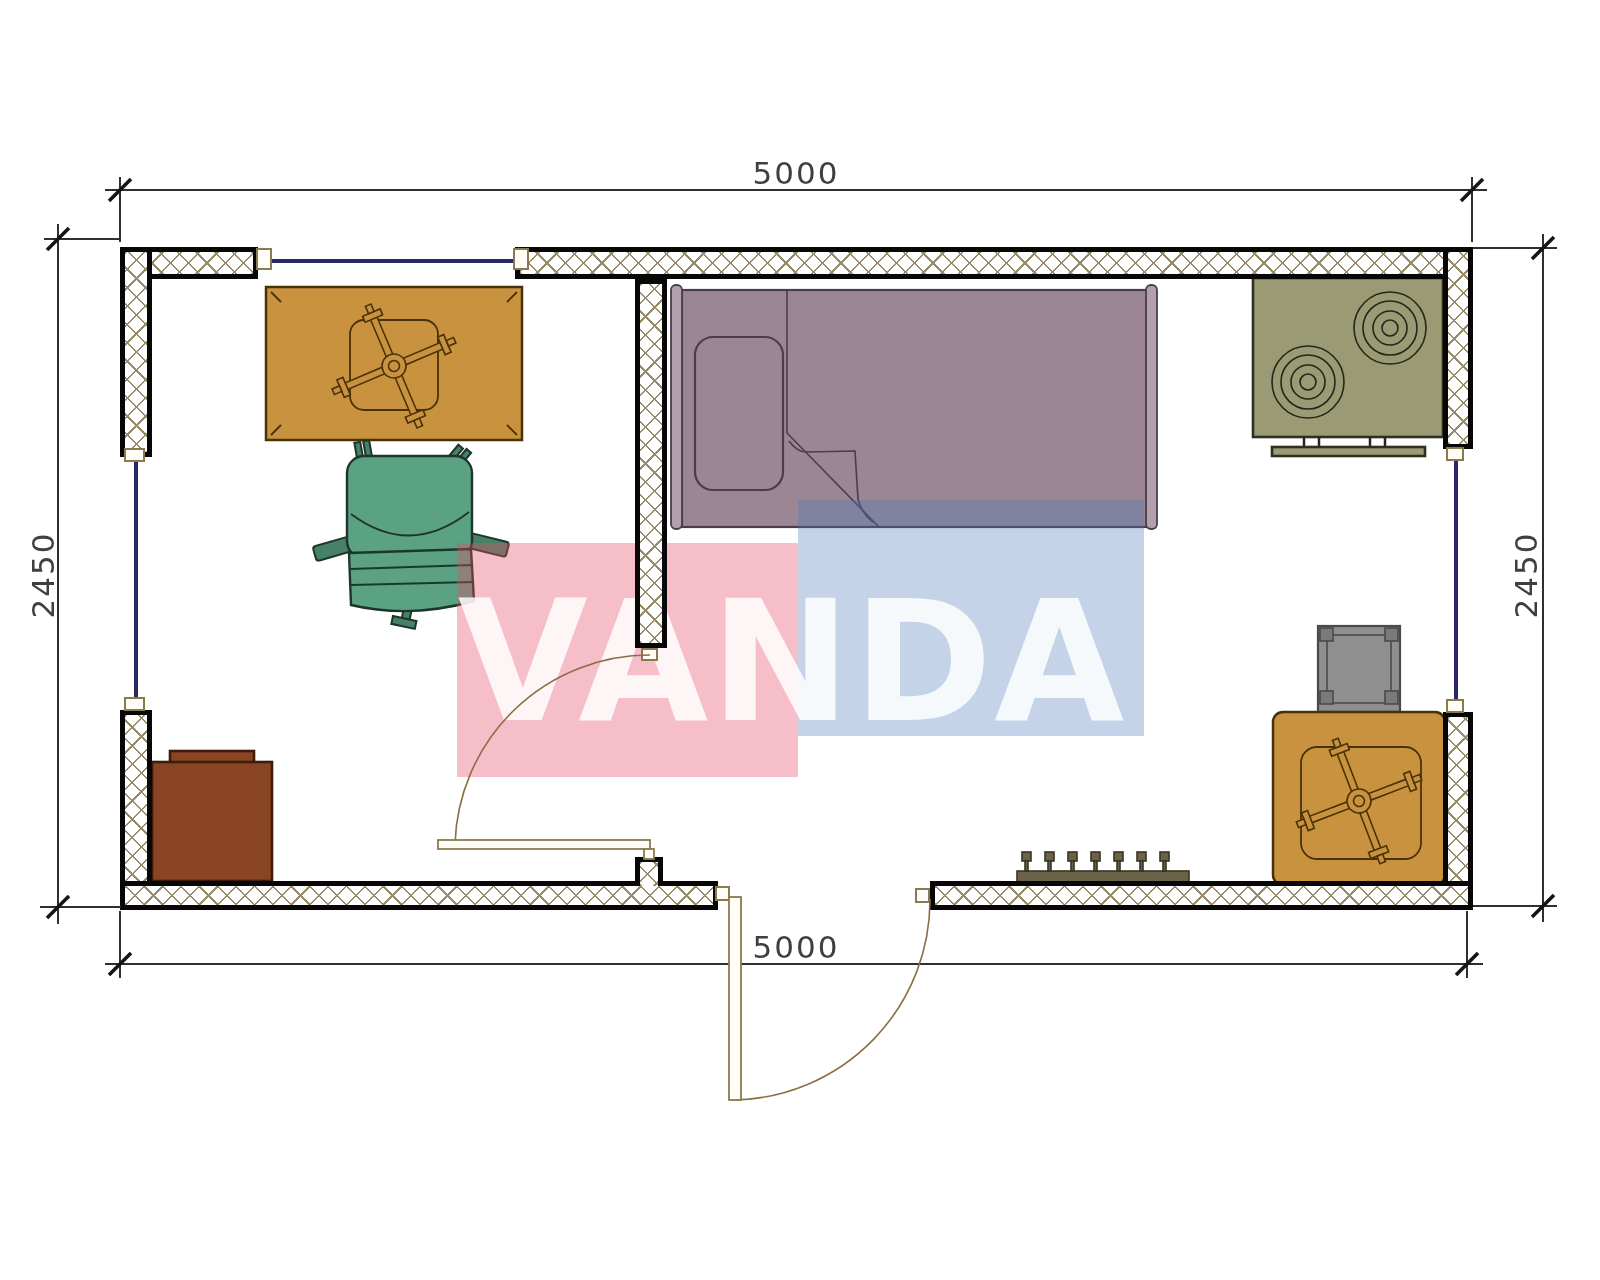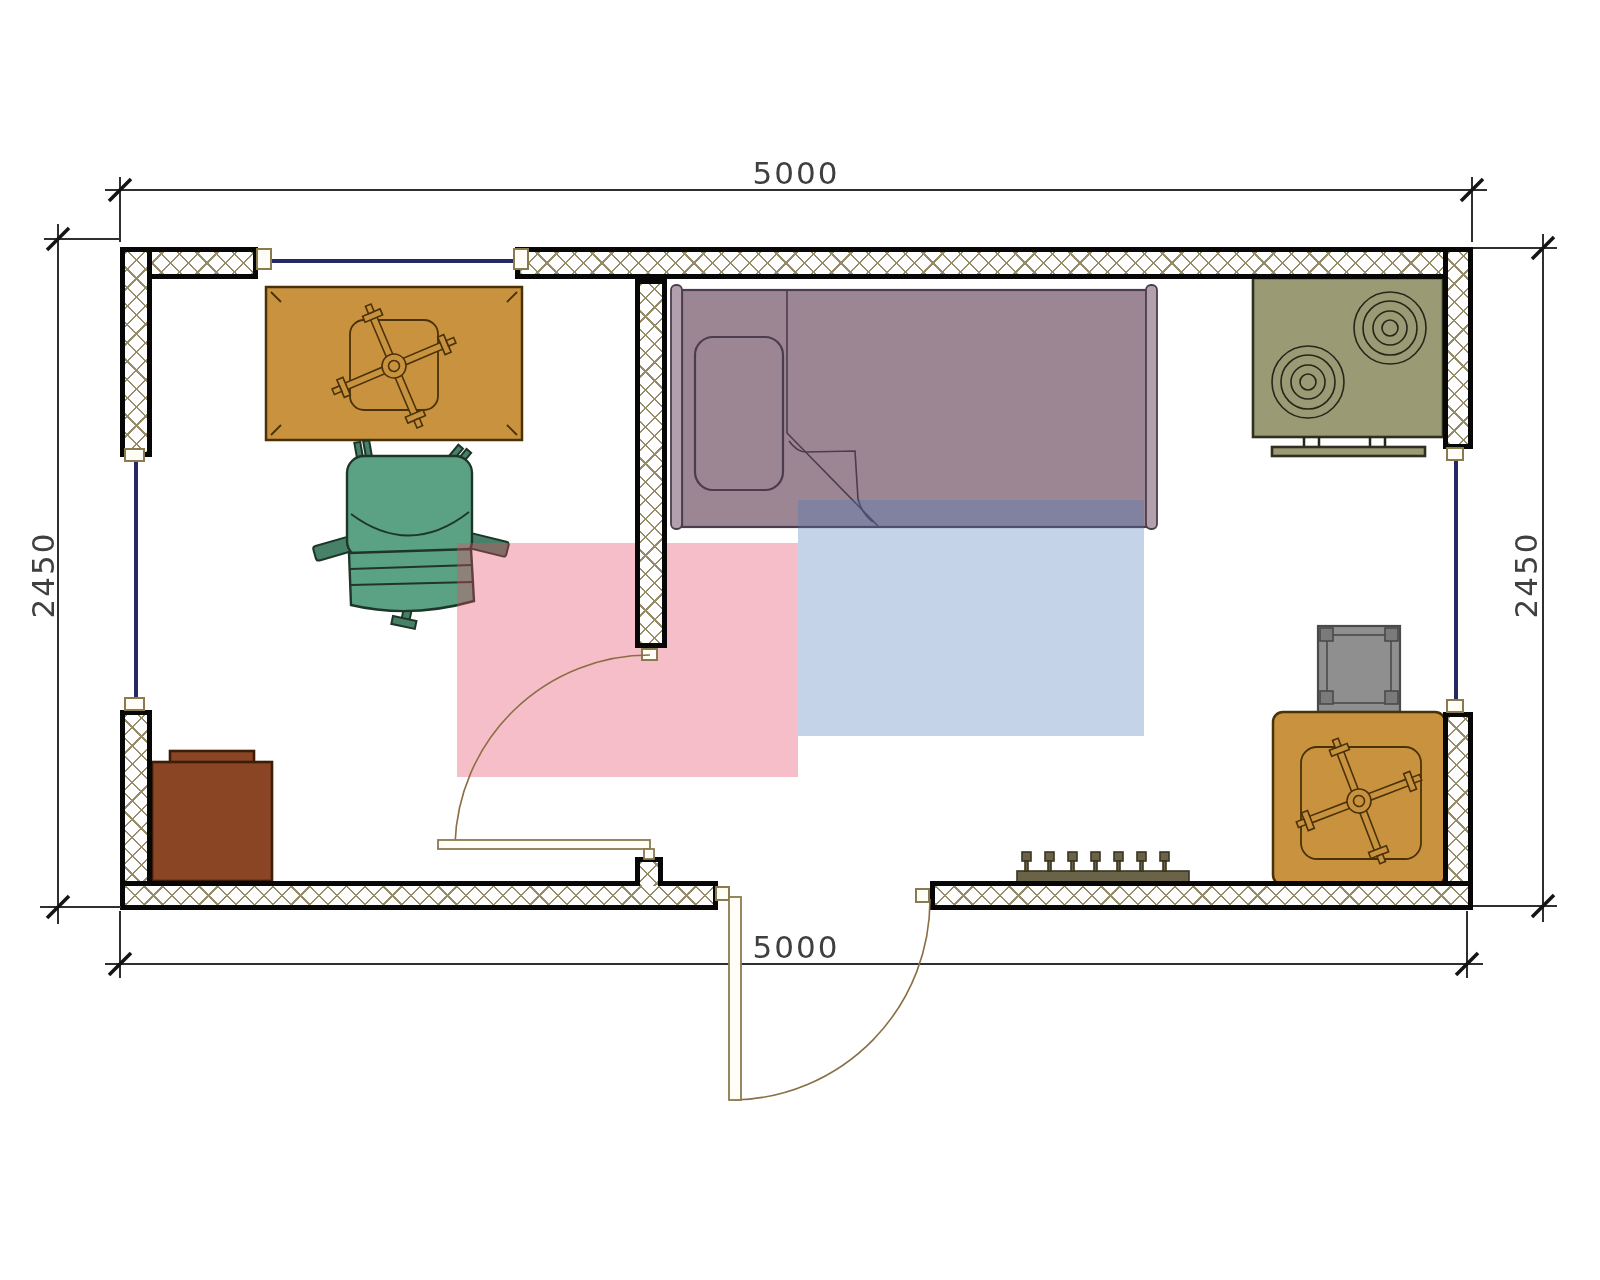--- a/index.html
+++ b/index.html
@@ -190,20 +190,21 @@
         <rect x="1117" y="861" width="3" height="10" class="rad"></rect>
       <rect x="1137" y="852" width="9" height="9" class="rad"></rect>
         <rect x="1140" y="861" width="3" height="10" class="rad"></rect>
       <rect x="1160" y="852" width="9" height="9" class="rad"></rect>
         <rect x="1163" y="861" width="3" height="10" class="rad"></rect>
     </g>
   </svg>
 
   <div class="wm-rect" style="left:457px;top:543px;width:341px;height:234px;background:var(--wm-pink);"></div>
   <div class="wm-rect" style="left:798px;top:500px;width:346px;height:236px;background:var(--wm-blue);"></div>
+  <div id="wm-text">VANDA</div>
 
   <div class="wall" style="left:120px;top:247px;width:138px;height:32px;"></div>
   <div class="wall" style="left:515px;top:247px;width:958px;height:32px;"></div>
   <div class="wall" style="left:120px;top:247px;width:32px;height:210px;"></div>
   <div class="wall" style="left:120px;top:710px;width:32px;height:200px;"></div>
   <div class="wall" style="left:1443px;top:247px;width:30px;height:202px;"></div>
   <div class="wall" style="left:1443px;top:712px;width:30px;height:198px;"></div>
   <div class="wall" style="left:120px;top:881px;width:598px;height:29px;"></div>
   <div class="wall" style="left:930px;top:881px;width:543px;height:29px;"></div>
   <div class="wall" style="left:635px;top:279px;width:32px;height:369px;"></div>

